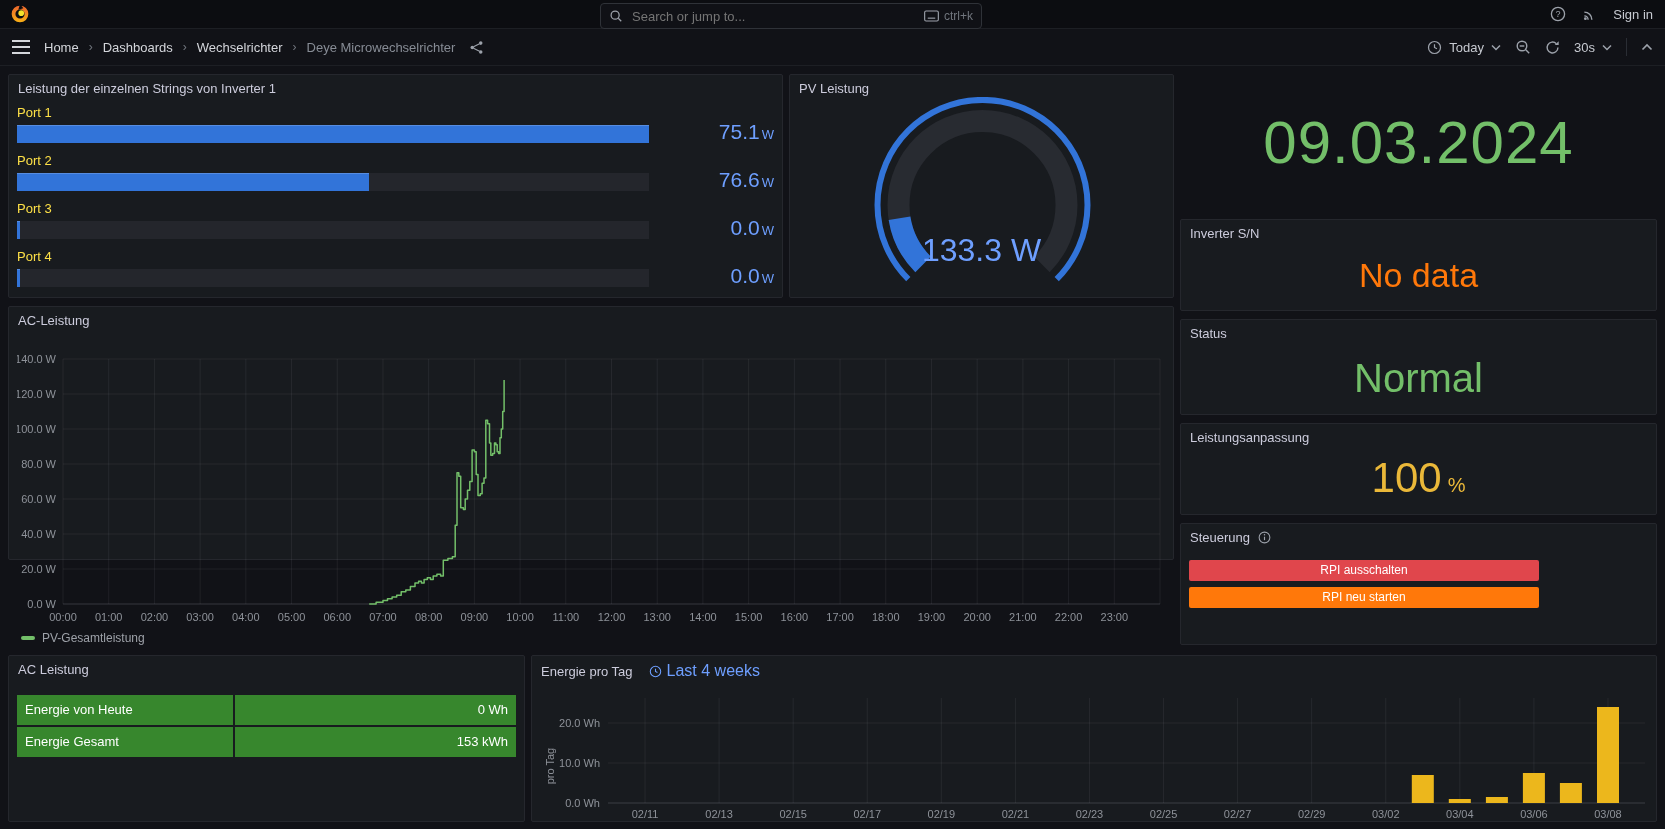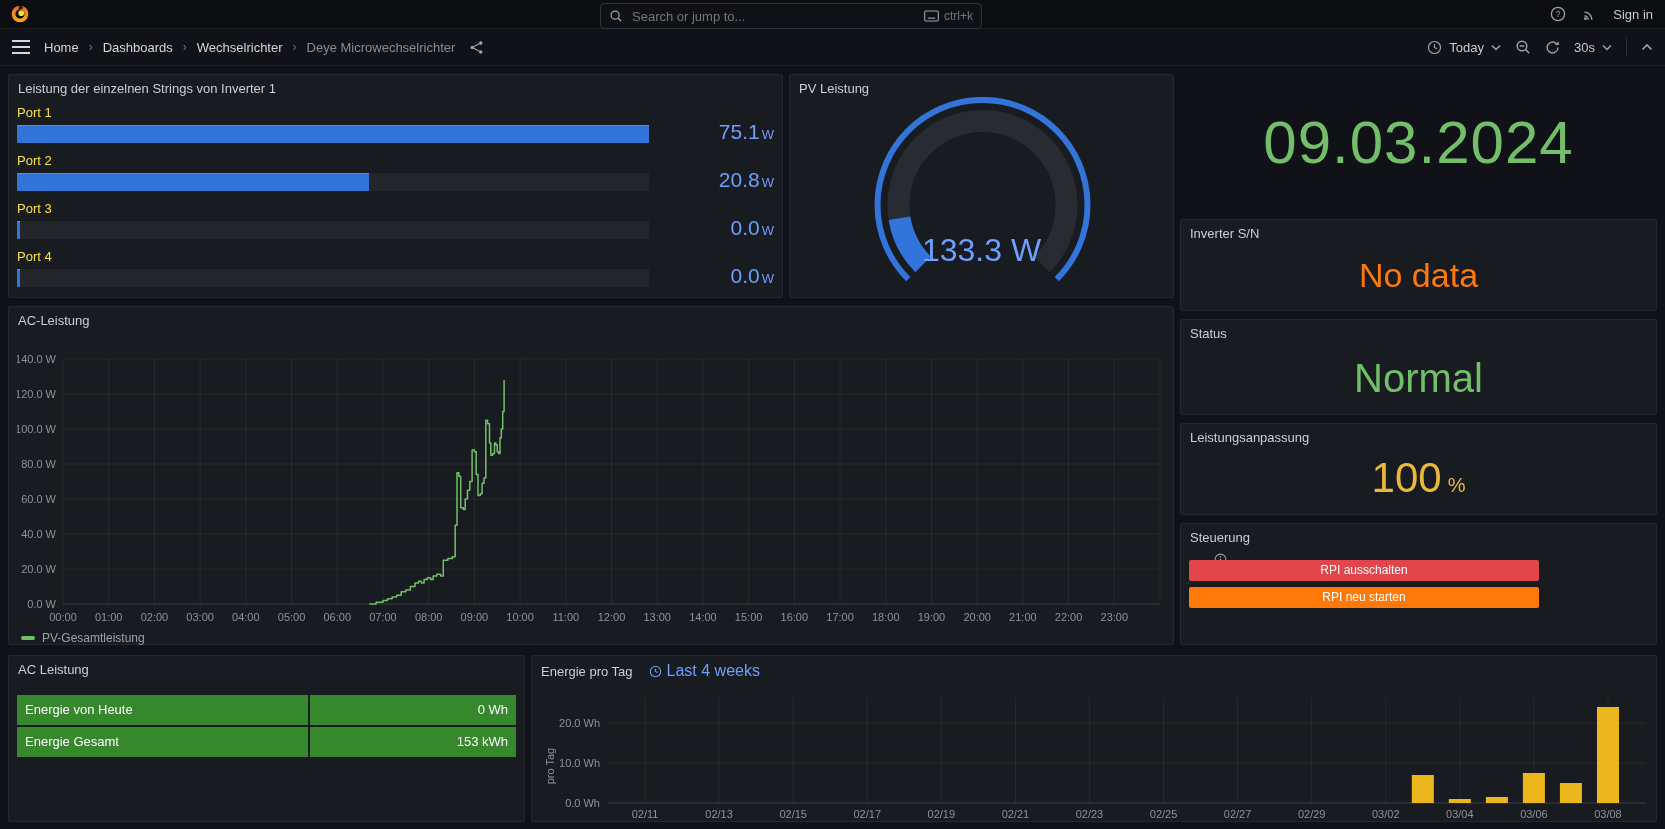--- a/index.html
+++ b/index.html
@@ -47,21 +47,21 @@
   .percent-value{top:30px;font-size:42px;color:#EAB839;}
   .percent-value .unit{font-size:20px;font-weight:400;margin-left:6px;}
   .gauge-value{top:158px;font-size:32px;color:#6E9FFF;line-height:34px;}
   
   .ctl-btn{position:absolute;left:8px;width:350px;height:21px;border:none;border-radius:2px;color:#ffffff;
            font-size:12px;line-height:21px;text-align:center;cursor:pointer;font-family:"Liberation Sans",sans-serif;padding:0;}
   
   .etable{position:absolute;left:8px;top:39px;right:8px;}
   .etable .trow{display:flex;margin-bottom:2px;}
   .etable .cell{background:#37872D;color:#ffffff;height:30px;line-height:30px;font-size:13px;padding:0 8px;box-sizing:border-box;}
-  .etable .c1{width:291px;margin-right:2px;}
+  .etable .c1{width:216px;margin-right:2px;}
   .etable .c2{flex:1;text-align:right;padding-left:32px;}
   
   .chart-svg{position:absolute;left:8px;}
   #ac-svg text,#energy-svg text{fill:#8e9299;font-size:11px;font-family:"Liberation Sans",sans-serif;}
   .legend{position:absolute;left:12px;top:324px;display:flex;align-items:center;cursor:pointer;}
   .legend-dash{width:14px;height:4px;border-radius:2px;background:#73BF69;margin-right:7px;}
   .legend-label{font-size:12px;color:#9da1a8;}
   .etitle-row{position:absolute;top:6px;left:9px;display:flex;align-items:center;gap:16px;}
   .timerange-link{display:flex;align-items:center;gap:5px;color:#6E9FFF;font-size:16px;cursor:pointer;}
 </style>
@@ -202,21 +202,21 @@
             </div>
           <div class="port-value"><span>75.1</span><span class="unit">W</span></div>
         </div>
       </div>
       <div class="port-row">
         <div class="port-label">Port 2</div>
         <div class="port-line">
           <div class="bar-track">
               <div class="bar-fill" style="width: 55.7%;"></div>
             </div>
-          <div class="port-value"><span>20.8</span><span class="unit">W</span></div>
+          <div class="port-value"><span>76.6</span><span class="unit">W</span></div>
         </div>
       </div>
       <div class="port-row">
         <div class="port-label">Port 3</div>
         <div class="port-line">
           <div class="bar-track">
               <div class="bar-fill" style="width: 0.5%;"></div>
             </div>
           <div class="port-value"><span>0.0</span><span class="unit">W</span></div>
         </div>
@@ -245,21 +245,21 @@
 
   <div class="panel transparent" style="left:1180px;top:8px;width:477px;height:137px;">
     <div class="stat-center date-value">09.03.2024</div>
   </div>
 
   <div class="panel" style="left:1180px;top:153px;width:477px;height:92px;">
     <div class="panel-title">Inverter S/N</div>
     <div class="stat-center nodata-value">No data</div>
   </div>
 
-  <div class="panel" style="left:8px;top:240px;width:1166px;height:339px;">
+  <div class="panel" style="left:8px;top:240px;width:1166px;height:254px;">
     <div class="panel-title">AC-Leistung</div>
     <svg id="ac-svg" class="chart-svg" style="top:36px;" width="1150" height="286">
         <line x1="46" y1="16" x2="46" y2="261" stroke="rgba(204,204,220,0.08)"></line>
         <line x1="91.70833333333333" y1="16" x2="91.70833333333333" y2="261" stroke="rgba(204,204,220,0.08)"></line>
         <line x1="137.41666666666666" y1="16" x2="137.41666666666666" y2="261" stroke="rgba(204,204,220,0.08)"></line>
         <line x1="183.125" y1="16" x2="183.125" y2="261" stroke="rgba(204,204,220,0.08)"></line>
         <line x1="228.83333333333331" y1="16" x2="228.83333333333331" y2="261" stroke="rgba(204,204,220,0.08)"></line>
         <line x1="274.5416666666667" y1="16" x2="274.5416666666667" y2="261" stroke="rgba(204,204,220,0.08)"></line>
         <line x1="320.25" y1="16" x2="320.25" y2="261" stroke="rgba(204,204,220,0.08)"></line>
         <line x1="365.95833333333337" y1="16" x2="365.95833333333337" y2="261" stroke="rgba(204,204,220,0.08)"></line>
@@ -334,21 +334,21 @@
   </div>
 
   <div class="panel" style="left:1180px;top:357px;width:477px;height:92px;">
     <div class="panel-title">Leistungsanpassung</div>
     <div class="stat-center percent-value">
       <span>100</span><span class="unit">%</span>
     </div>
   </div>
 
   <div class="panel" style="left:1180px;top:457px;width:477px;height:122px;">
-    <div class="panel-title" style="display:flex;align-items:center;gap:8px;flex-direction:column;">
+    <div class="panel-title" style="display:flex;align-items:center;gap:8px;">
       <span>Steuerung</span>
       <span class="icon">
         <svg width="13" height="13" viewBox="0 0 16 16">
             <circle cx="8" cy="8" r="6.6" fill="none" stroke="currentColor" stroke-width="1.3"></circle>
             <line x1="8" y1="7" x2="8" y2="11.3" stroke="currentColor" stroke-width="1.4"></line>
             <circle cx="8" cy="4.7" r="0.9" fill="currentColor"></circle>
           </svg>
       </span>
     </div>
     <button class="ctl-btn" style="top: 36px; background: rgb(224, 70, 76);">RPI ausschalten</button>

